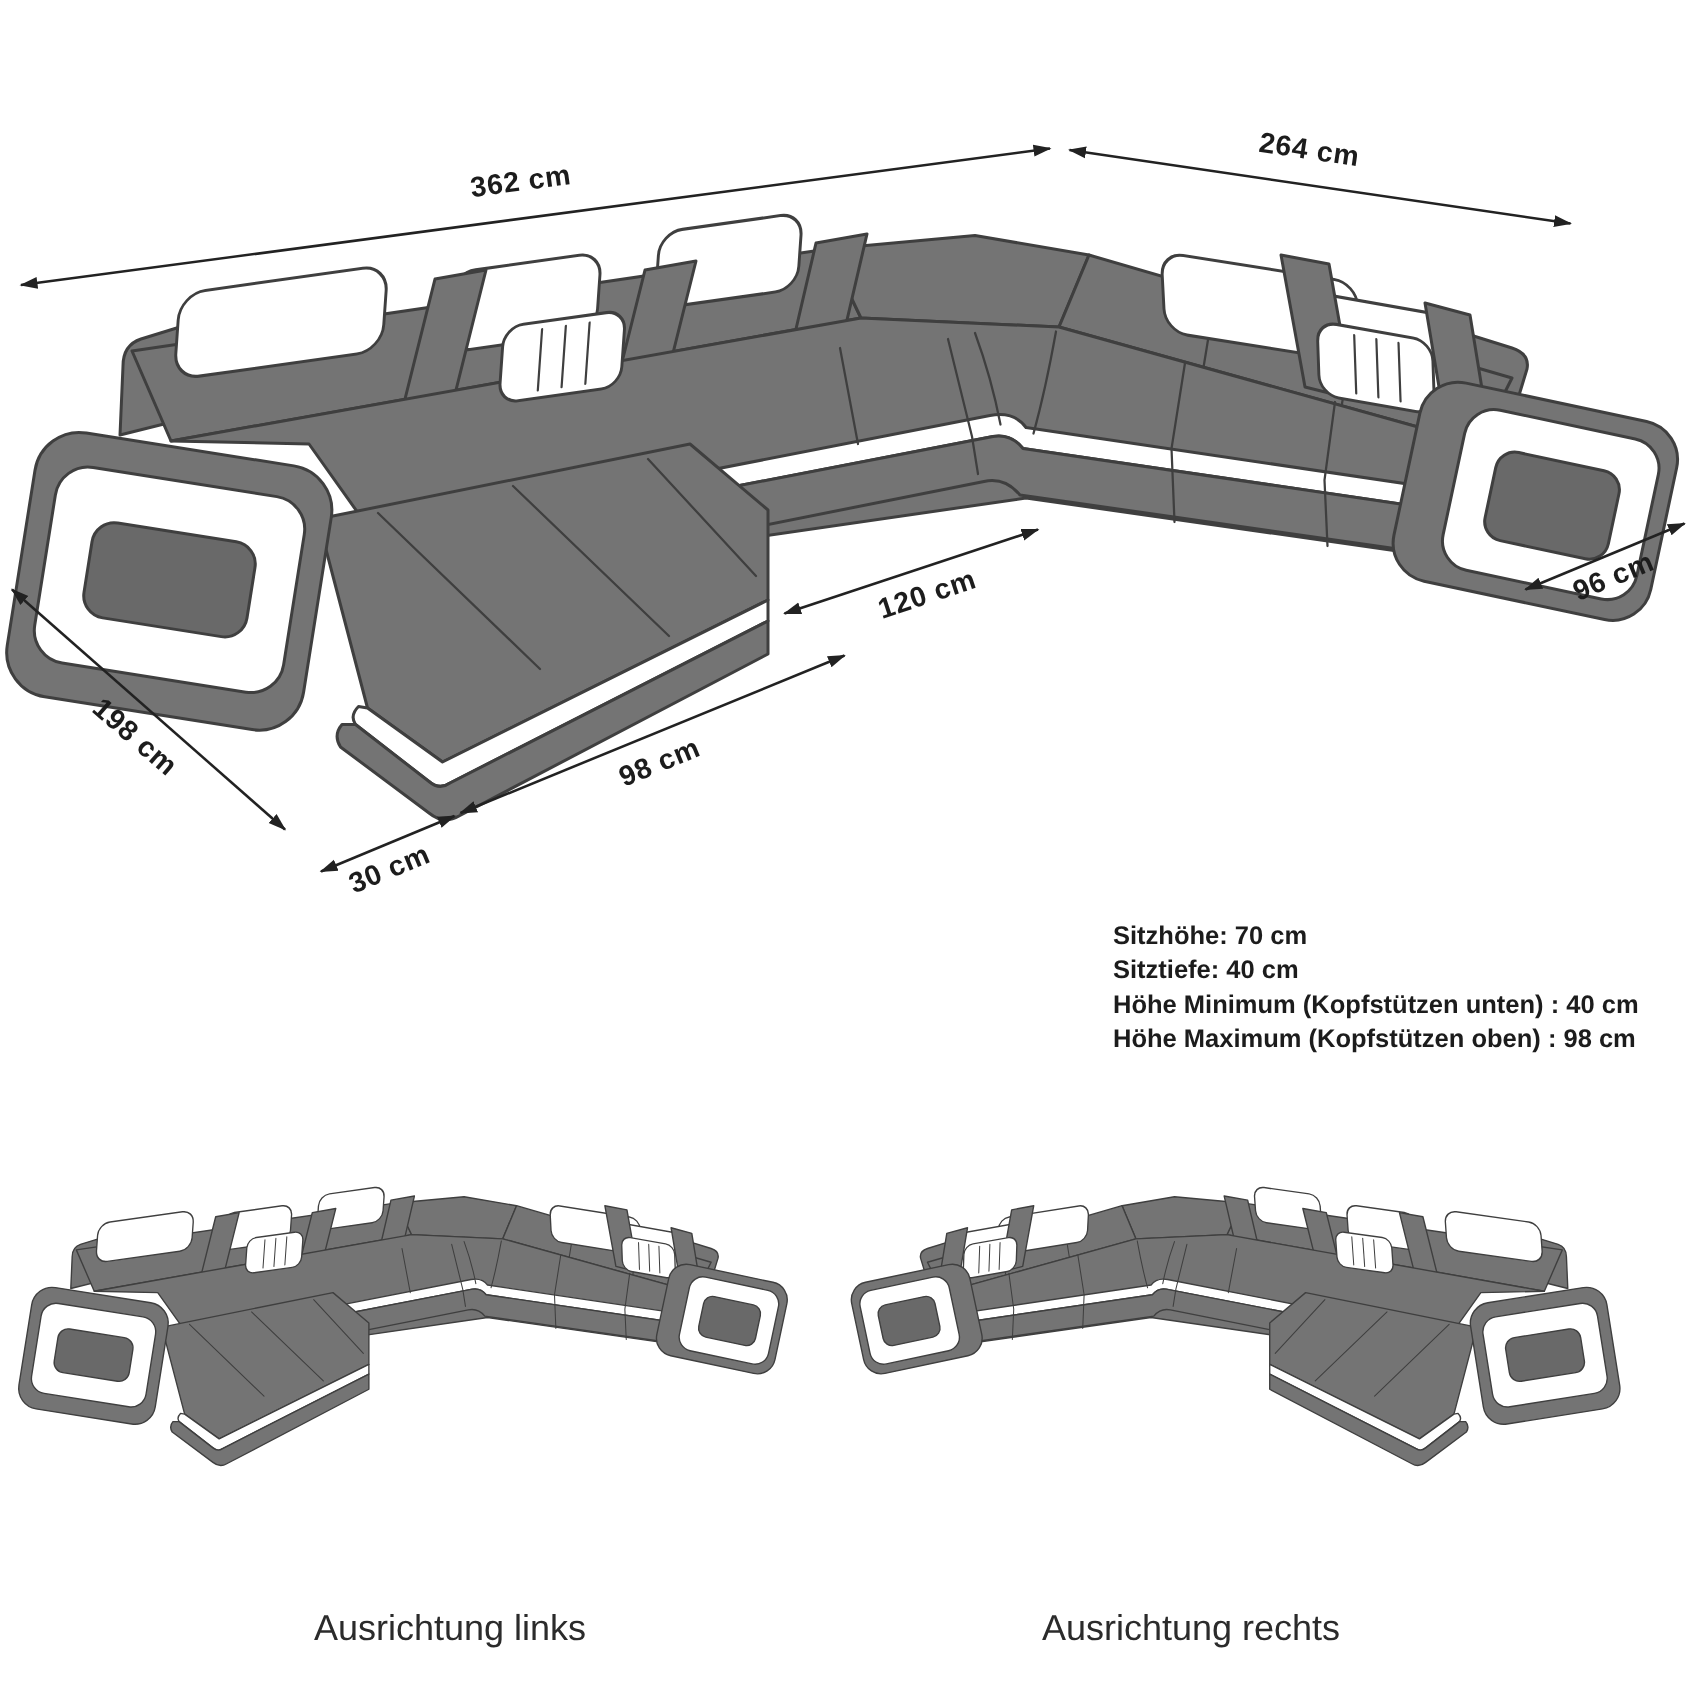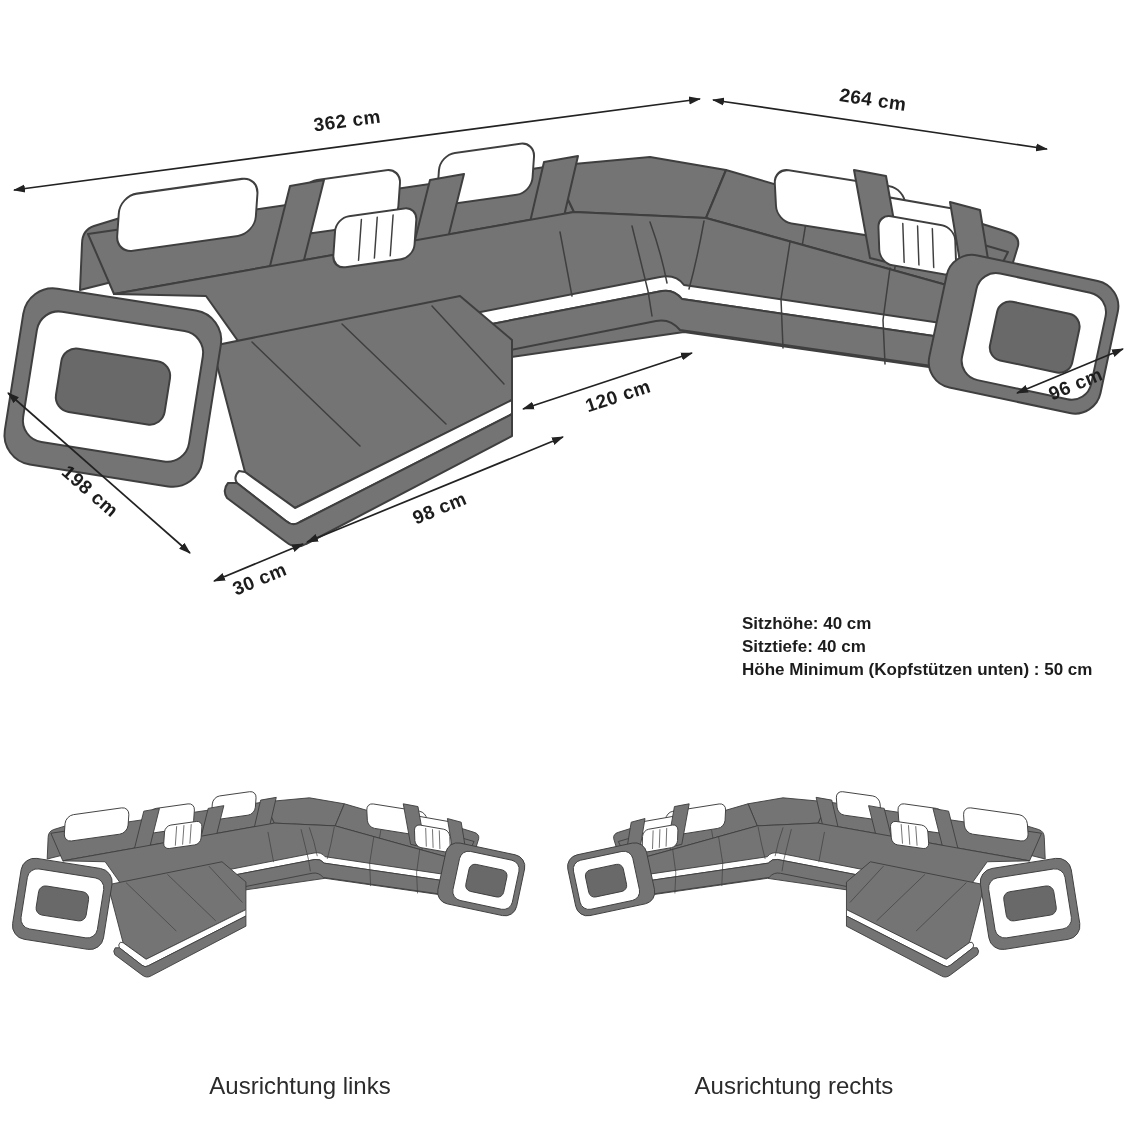--- a/index.html
+++ b/index.html
@@ -164,21 +164,22 @@
 
       <line class="dimline" x1="307" y1="542" x2="563" y2="437" marker-start="url(#arrow)" marker-end="url(#arrow)"></line>
       <text class="dimlabel" x="442" y="514" transform="rotate(-22.3 442 514)">98 cm</text>
     </g>
 
     <use href="#sofa-art" transform="translate(10.4,725.6) scale(0.46)"></use>
     <use href="#sofa-art" transform="translate(1082,725.6) scale(-0.46,0.46)"></use>
   </svg>
 
   <div class="specs">
-    <div>Sitzhöhe: 40 cm</div>
+    <div>Sitzhöhe: 70 cm</div>
     <div>Sitztiefe: 40 cm</div>
-    <div>Höhe Minimum (Kopfstützen unten) : 50 cm</div>
+    <div>Höhe Minimum (Kopfstützen unten) : 40 cm</div>
+    <div>Höhe Maximum (Kopfstützen oben) : 98 cm</div>
   </div>
 
   <div class="variant-label right">Ausrichtung rechts</div>
   <div class="variant-label left">Ausrichtung links</div>
 
 </div>
 
 </body></html>

